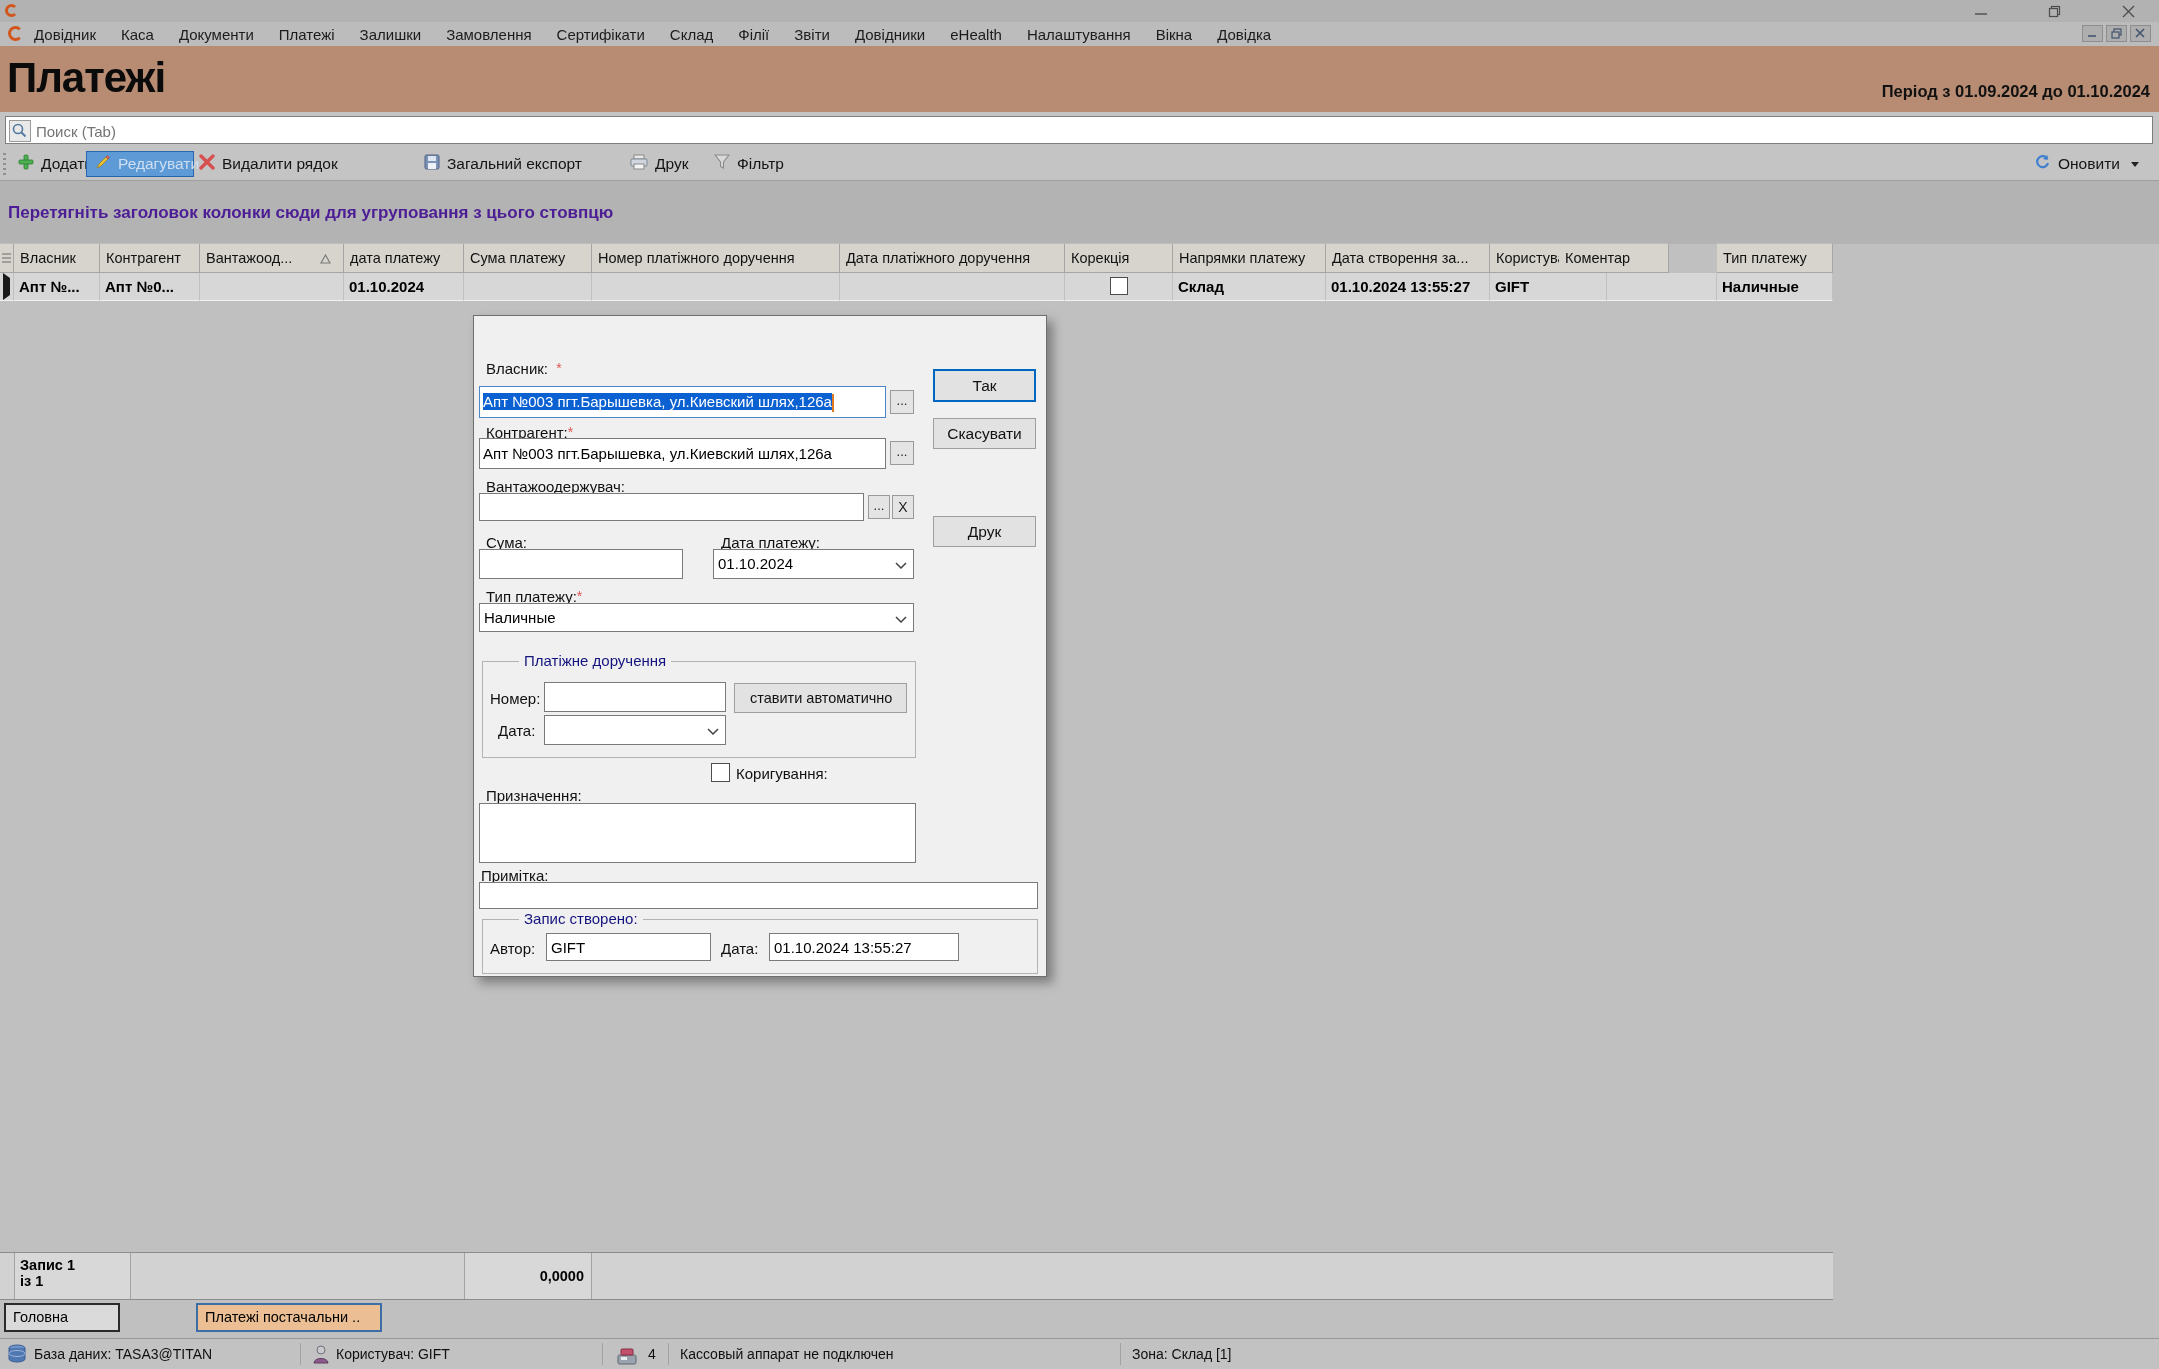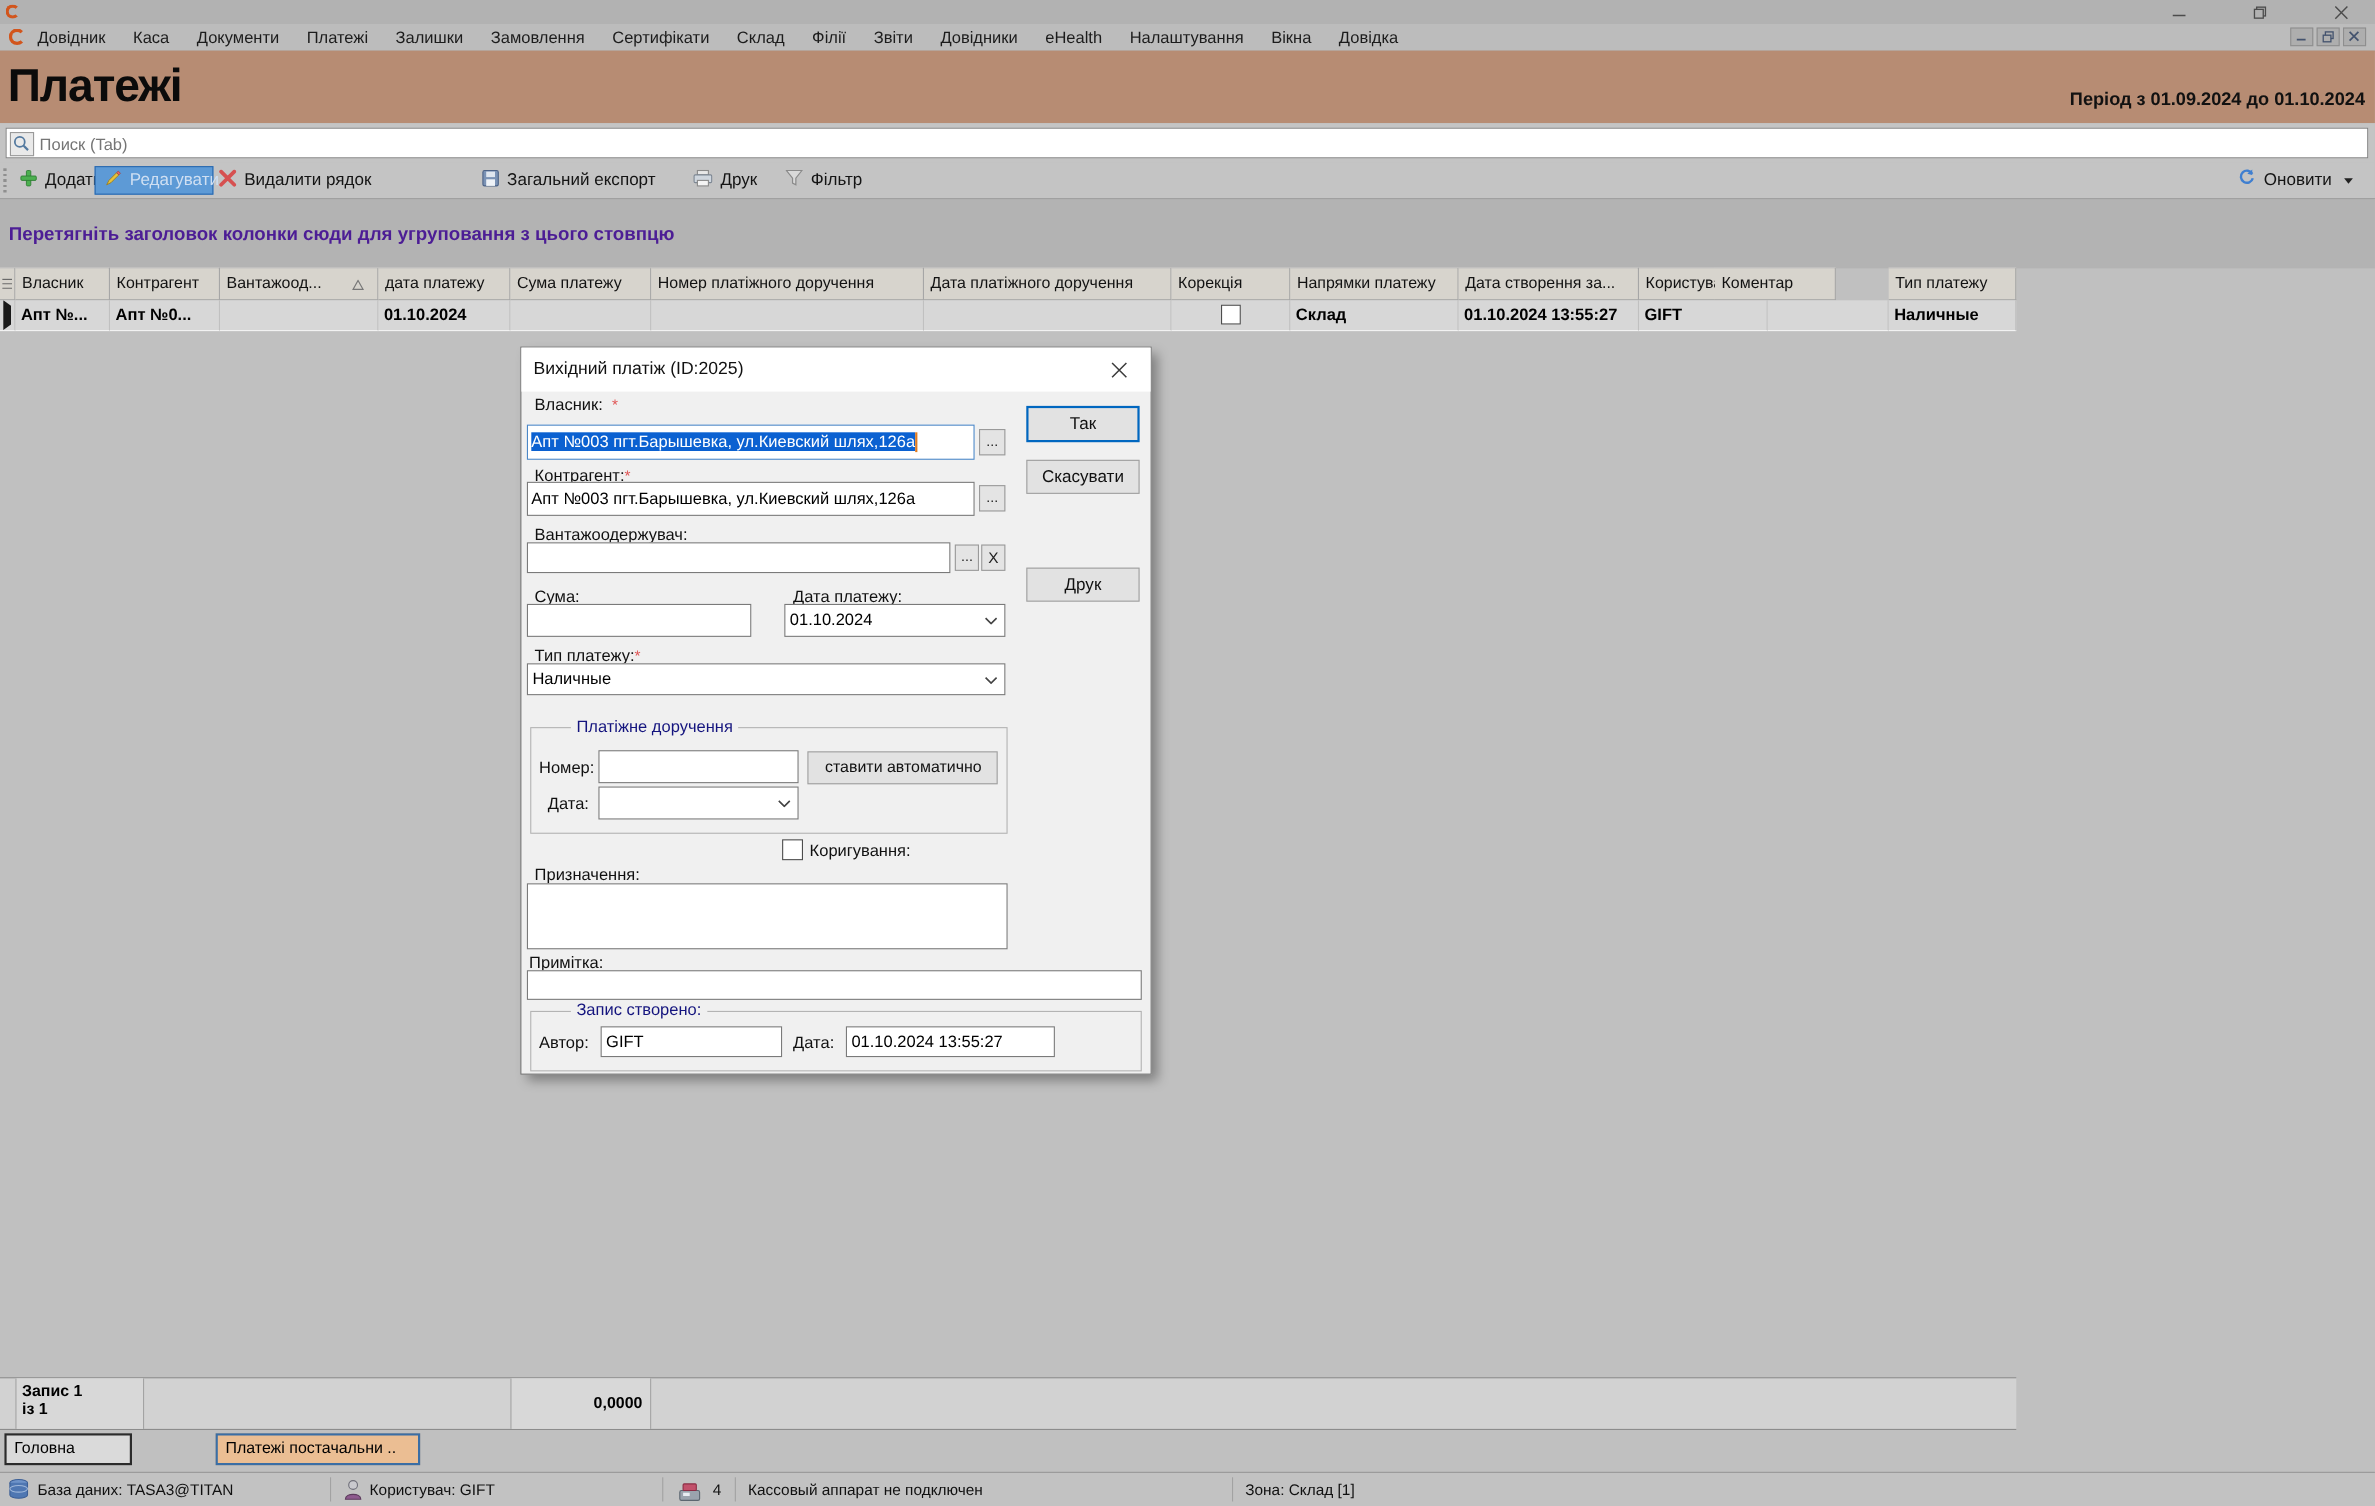--- a/index.html
+++ b/index.html
@@ -159,21 +159,21 @@
           <path d="M11 3 L13 5 L14.5 3.5 L12.5 1.5 Z" fill="#e06666" stroke="#9c3c3c" stroke-width="0.6"></path>
         </svg></span>
     <span>Редагувати</span>
   </div>
   <div class="titem" style="left:199px;">
     <span><svg width="16" height="16">
           <path d="M2 2 L14 14 M14 2 L2 14" stroke="#d65050" stroke-width="3.4" stroke-linecap="round"></path>
         </svg></span>
     <span>Видалити рядок</span>
   </div>
-  <div class="titem" style="left:438px;">
+  <div class="titem" style="left:424px;">
     <span><svg width="16" height="16">
           <rect x="1" y="1" width="14" height="14" rx="1.5" fill="#7a92b5" stroke="#4c6286" stroke-width="1"></rect>
           <rect x="4" y="2" width="8" height="5" fill="#dfe6ef"></rect>
           <rect x="4" y="9" width="8" height="6" fill="#eef2f7"></rect>
         </svg></span>
     <span>Загальний експорт</span>
   </div>
   <div class="titem" style="left:630px;">
     <span><svg width="18" height="16">
           <rect x="4" y="1" width="10" height="4" fill="#e8e8e8" stroke="#8a8a8a"></rect>
@@ -236,26 +236,20 @@
   <div class="abs td" style="left:840px;width:225px;"></div>
   <div class="abs td" style="left:1065px;width:108px;"><span class="cbx" style="display:inline-block;margin:4px 0 0 40px;"></span></div>
   <div class="abs td" style="left:1173px;width:153px;">Склад</div>
   <div class="abs td" style="left:1326px;width:164px;">01.10.2024 13:55:27</div>
   <div class="abs td" style="left:1490px;width:117px;">GIFT</div>
   <div class="abs td" style="left:1607px;width:110px;"></div>
   <div class="abs td" style="left:1717px;width:116px;">Наличные</div>
 </div>
 
 <div class="abs dialog">
-  <div class="dlg-titlebar">
-    <span class="dlg-title">Вихідний платіж (ID:2025)</span>
-    <span class="dlg-close"><svg width="15" height="15" style="margin-top:5px;">
-          <path d="M1 1 L14 14 M14 1 L1 14" stroke="#3c3c3c" stroke-width="1.4"></path>
-        </svg></span>
-  </div>
 
   <span class="dlbl" style="left:12px;top:44px;"><span>Власник:</span>&nbsp;&nbsp;<span class="req">*</span></span>
   <div class="dfield focus" style="left:5px;top:70px;width:407px;height:32px;"><span class="selspan">Апт №003 пгт.Барышевка, ул.Киевский шлях,126а</span><span class="caret-i"></span></div>
   <span class="smallbtn" style="left:416px;top:74px;width:24px;height:24px;">...</span>
 
   <span class="dlbl" style="left:12px;top:108px;"><span>Контрагент:</span><span class="req">*</span></span>
   <div class="dfield" style="left:5px;top:122px;width:407px;height:31px;line-height:29px;">Апт №003 пгт.Барышевка, ул.Киевский шлях,126а</div>
   <span class="smallbtn" style="left:416px;top:125px;width:24px;height:24px;">...</span>
 
   <span class="dlbl" style="left:12px;top:162px;">Вантажоодержувач:</span>

